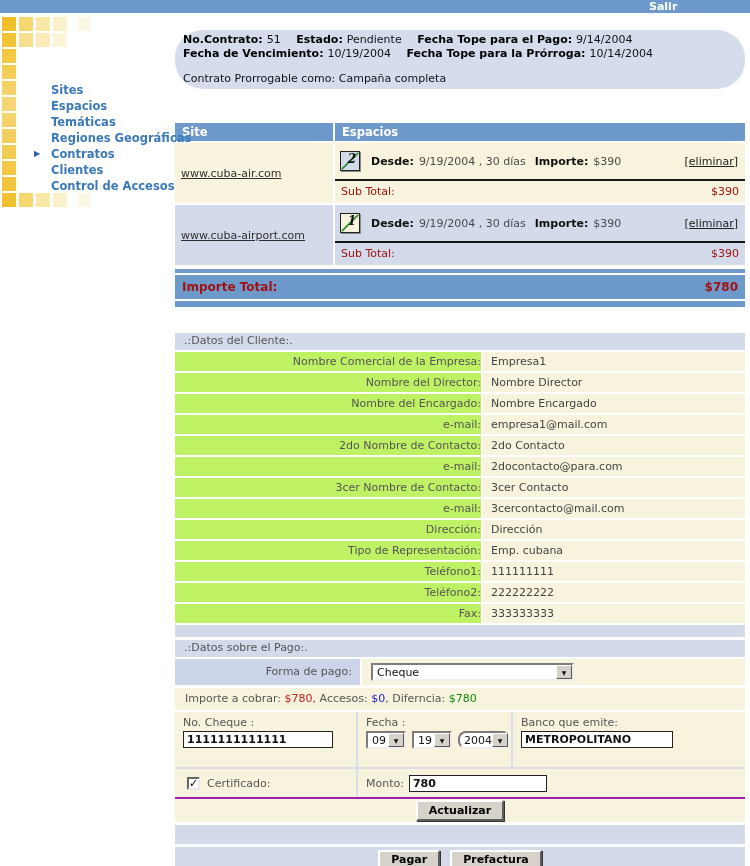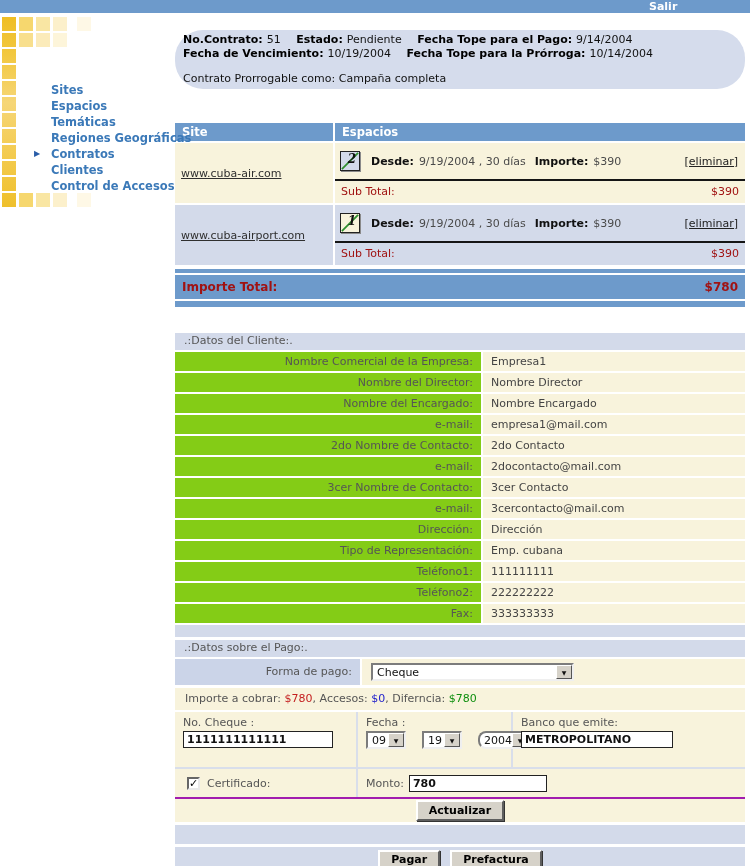--- a/index.html
+++ b/index.html
@@ -62,22 +62,22 @@
 
   
   .total-band{margin-top:4px;background:#6D9ACB;padding:4px 0 6px;}
   .total-inner{border-top:2px solid #fff;border-bottom:2px solid #fff;display:flex;
     justify-content:space-between;align-items:center;height:28px;padding:0 7px;
     font-weight:bold;font-size:12px;color:#A01212;}
 
   
   .section-head{background:#D3DAEA;color:#555;height:17px;line-height:16px;padding-left:9px;}
   .kv-row{display:flex;margin-top:2px;height:19px;line-height:19px;}
-  .kv-label{width:306px;flex:none;background:#84cc16;color:#555;text-align:right;
-    padding-right:8px;margin-right:2px;}
+  .kv-label{width:306px;flex:none;background:#bef264;color:#555;text-align:right;
+    margin-right:2px;}
   .kv-value{flex:1;background:#F8F3DC;color:#444;padding-left:8px;}
   .section-foot{margin-top:2px;height:12px;background:#D3DAEA;}
   .client-section{margin-top:26px;}
 
   
   .payment-section{margin-top:3px;}
   .forma-row{display:flex;margin-top:2px;height:26px;}
   .forma-label{width:185px;flex:none;background:#CBD4E8;color:#555;text-align:right;
     padding-right:8px;line-height:26px;margin-right:2px;}
   .forma-value{flex:1;background:#F8F3DC;display:flex;align-items:center;padding-left:9px;}
@@ -110,21 +110,21 @@
     border:2px solid;border-color:#FFFFFF #5E5E5E #5E5E5E #FFFFFF;box-shadow:1px 1px 0 #333;
     padding:1px 11px 2px;height:21px;cursor:pointer;}
   .xselect{display:inline-flex;align-items:stretch;background:#fff;height:18px;
     border:2px solid;border-color:#7C7C7C #EFEFEF #EFEFEF #7C7C7C;cursor:pointer;}
   .xsel-val{flex:1;display:flex;align-items:center;padding:0 4px;color:#111;white-space:nowrap;overflow:hidden;}
   .xsel-btn{width:16px;flex:none;background:#D6D2C9;border:1px solid;border-color:#FFF #555 #555 #FFF;
     display:flex;align-items:center;justify-content:center;font-size:6px;color:#111;}
   .xselect.forma{width:203px;}
   .xselect.xs-sm{width:40px;}
   .xselect.xs-yr{width:52px;border-radius:8px;}
-  .fecha-group{display:flex;gap:16px;}
+  .fecha-group{display:flex;gap:6px;}
   .cb{width:13px;height:13px;background:#fff;border:2px solid;border-color:#666 #E9E9E9 #E9E9E9 #666;
     display:inline-flex;align-items:center;justify-content:center;
     font-size:11px;font-weight:bold;color:#000;line-height:1;cursor:pointer;flex:none;}
 </style>
 </head>
 <body>
 
 <div class="page">
 
   <div class="topbar">
@@ -256,21 +256,21 @@
         <div class="kv-row">
             <div class="kv-label">e-mail:</div>
             <div class="kv-value">empresa1@mail.com</div>
           </div>
         <div class="kv-row">
             <div class="kv-label">2do Nombre de Contacto:</div>
             <div class="kv-value">2do Contacto</div>
           </div>
         <div class="kv-row">
             <div class="kv-label">e-mail:</div>
-            <div class="kv-value">2docontacto@mail.com</div>
+            <div class="kv-value">2docontacto@para.com</div>
           </div>
         <div class="kv-row">
             <div class="kv-label">3cer Nombre de Contacto:</div>
             <div class="kv-value">3cer Contacto</div>
           </div>
         <div class="kv-row">
             <div class="kv-label">e-mail:</div>
             <div class="kv-value">3cercontacto@mail.com</div>
           </div>
         <div class="kv-row">

